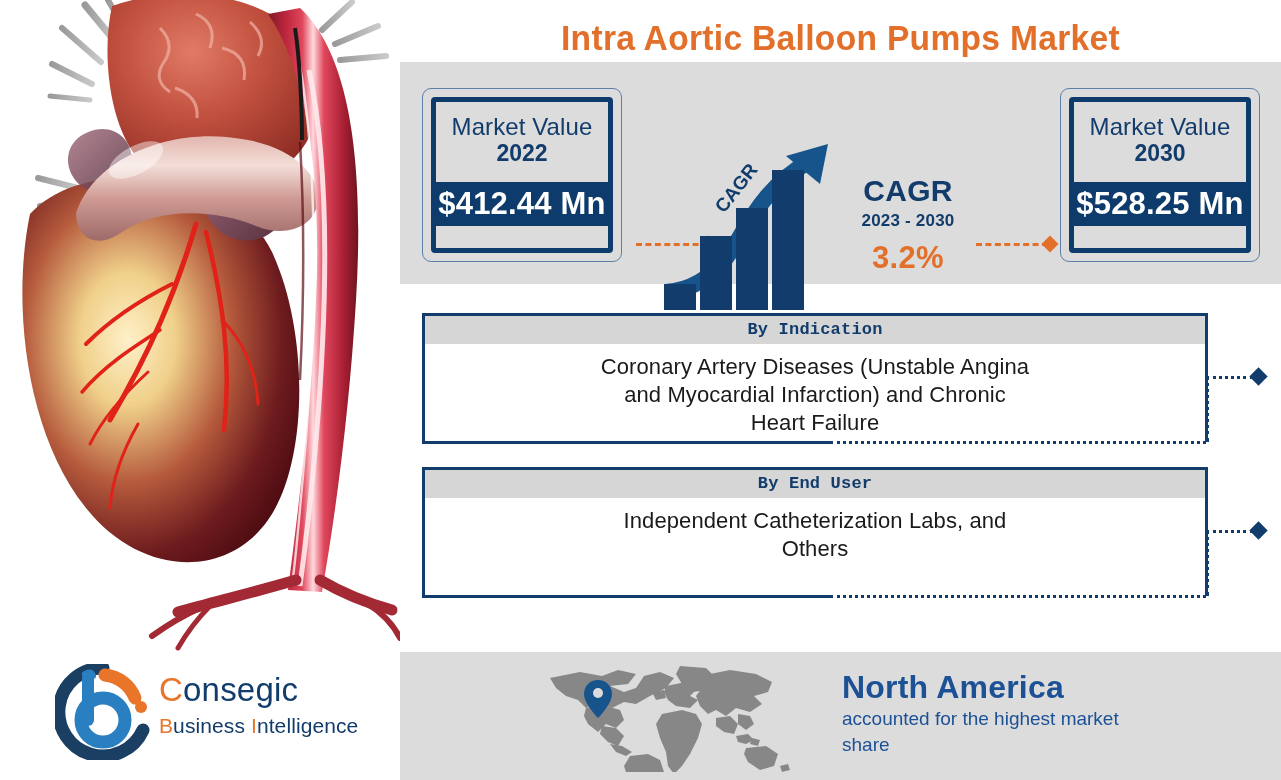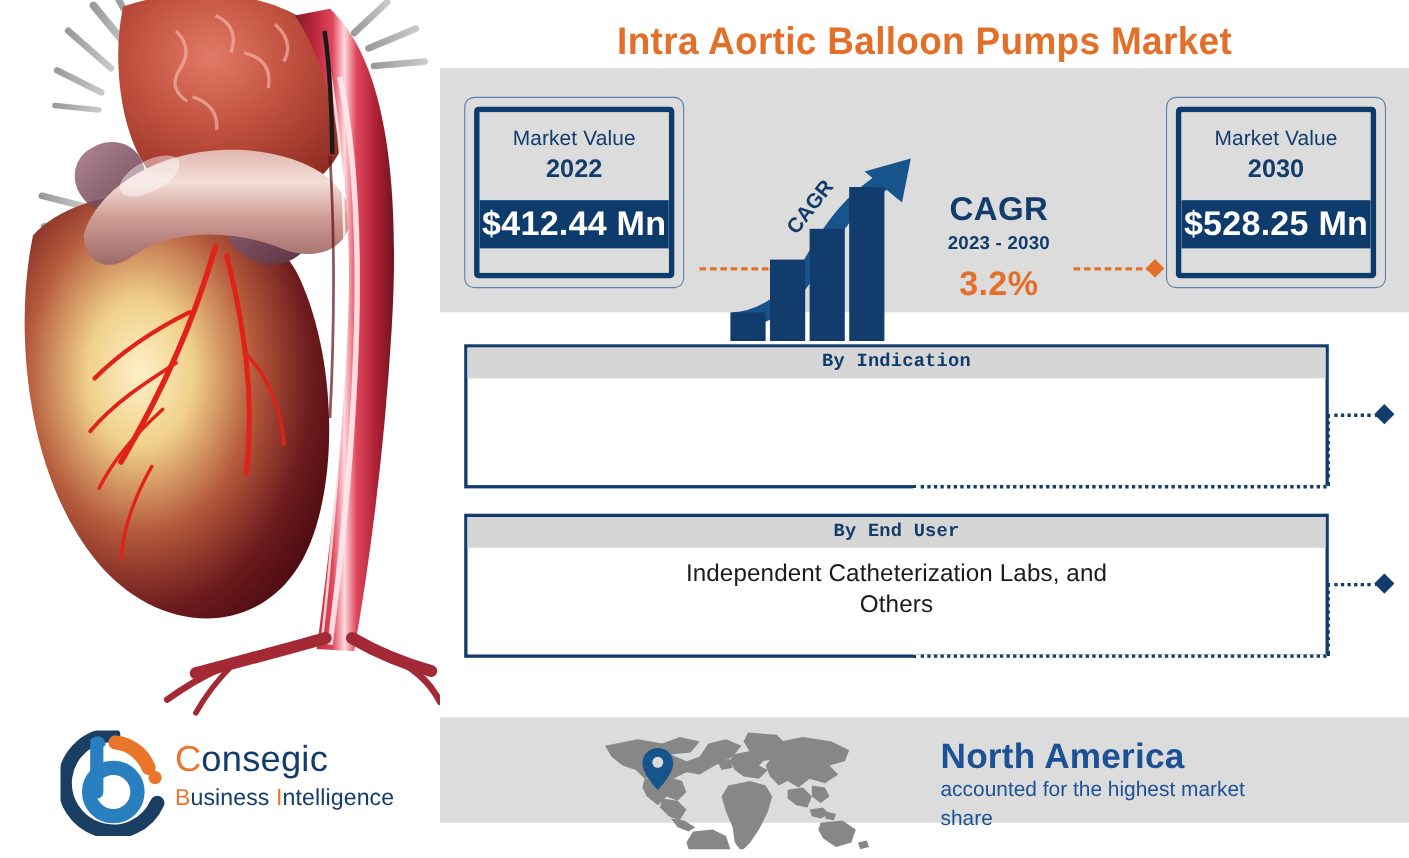--- a/index.html
+++ b/index.html
@@ -70,21 +70,21 @@
     border:5px solid #0d3b6b; border-radius:4px;
     background:#dcdcdc; overflow:hidden;
     display:flex; flex-direction:column;
   }
   .vb-top {
     flex:1 1 auto; display:flex; flex-direction:column;
     align-items:center; justify-content:center; background:#dcdcdc;
     padding-bottom:2px;
   }
   .vb-label {
-    font-size:19px; color:#123c6b; font-weight:400; line-height:24px;
+    font-size:24px; color:#123c6b; font-weight:400; line-height:24px;
     letter-spacing:.1px;
   }
   .vb-year {
     font-size:23px; color:#123c6b; font-weight:700; line-height:28px;
   }
   .vb-band {
     flex:0 0 44px; background:#0d3b6b; color:#fff;
     display:flex; align-items:center; justify-content:center;
     font-size:31px; font-weight:700; letter-spacing:.2px;
   }
@@ -172,23 +172,23 @@
   #region {
     position:absolute; left:400px; top:620px; width:881px; height:160px;
   }
   #region-head {
     height:32px; background:#02386e; color:#ffffff;
     font-family:"Liberation Sans Narrow","Liberation Sans",sans-serif;
     font-size:18px; font-weight:700; letter-spacing:1.2px;
     text-align:center; line-height:32px;
   }
   #region-body {
-    position:absolute; left:0; top:32px; width:881px; height:96px;
+    position:absolute; left:0; top:32px; width:881px; height:129px;
     background:#dcdcdc;
-    display:flex; align-items:flex-start;gap:13px;
+    display:flex; align-items:flex-start;
   }
   #map-wrap { margin-left:140px; margin-top:10px; width:260px; height:110px; position:relative; }
   #region-copy { margin-left:42px; margin-top:16px; }
   #region-title {
     font-family:"Liberation Sans Narrow","Liberation Sans",sans-serif;
     font-size:32px; font-weight:700; color:#1c5196; line-height:38px;
     letter-spacing:.2px;
   }
   #region-sub {
     font-family:"Liberation Sans Narrow","Liberation Sans",sans-serif;
@@ -394,20 +394,25 @@
             <div class="vb-year">2030</div>
           </div>
           <div class="vb-band">$528.25 Mn</div>
           <div class="vb-foot"></div>
         </div>
       </div>
     </div>
 
     <div class="seg" id="seg-indication">
       <div class="seg-head">By Indication</div>
+      <div class="seg-body">
+        <div>Coronary Artery Diseases (Unstable Angina</div>
+        <div>and Myocardial Infarction) and Chronic</div>
+        <div>Heart Failure</div>
+      </div>
     </div>
     <div class="seg-cut" id="cut-1"></div>
 
     <div class="dotted dot-h" style="left:430px; top:441px; width:376px;"></div>
     <div class="dotted dot-v" style="left:806px; top:376px; height:66px;"></div>
     <div class="dotted dot-h" style="left:806px; top:376px; width:47px;"></div>
     <div class="diamond-nav" style="left:852px; top:370px;"></div>
 
     <div class="seg" id="seg-enduser">
       <div class="seg-head">By End User</div>

